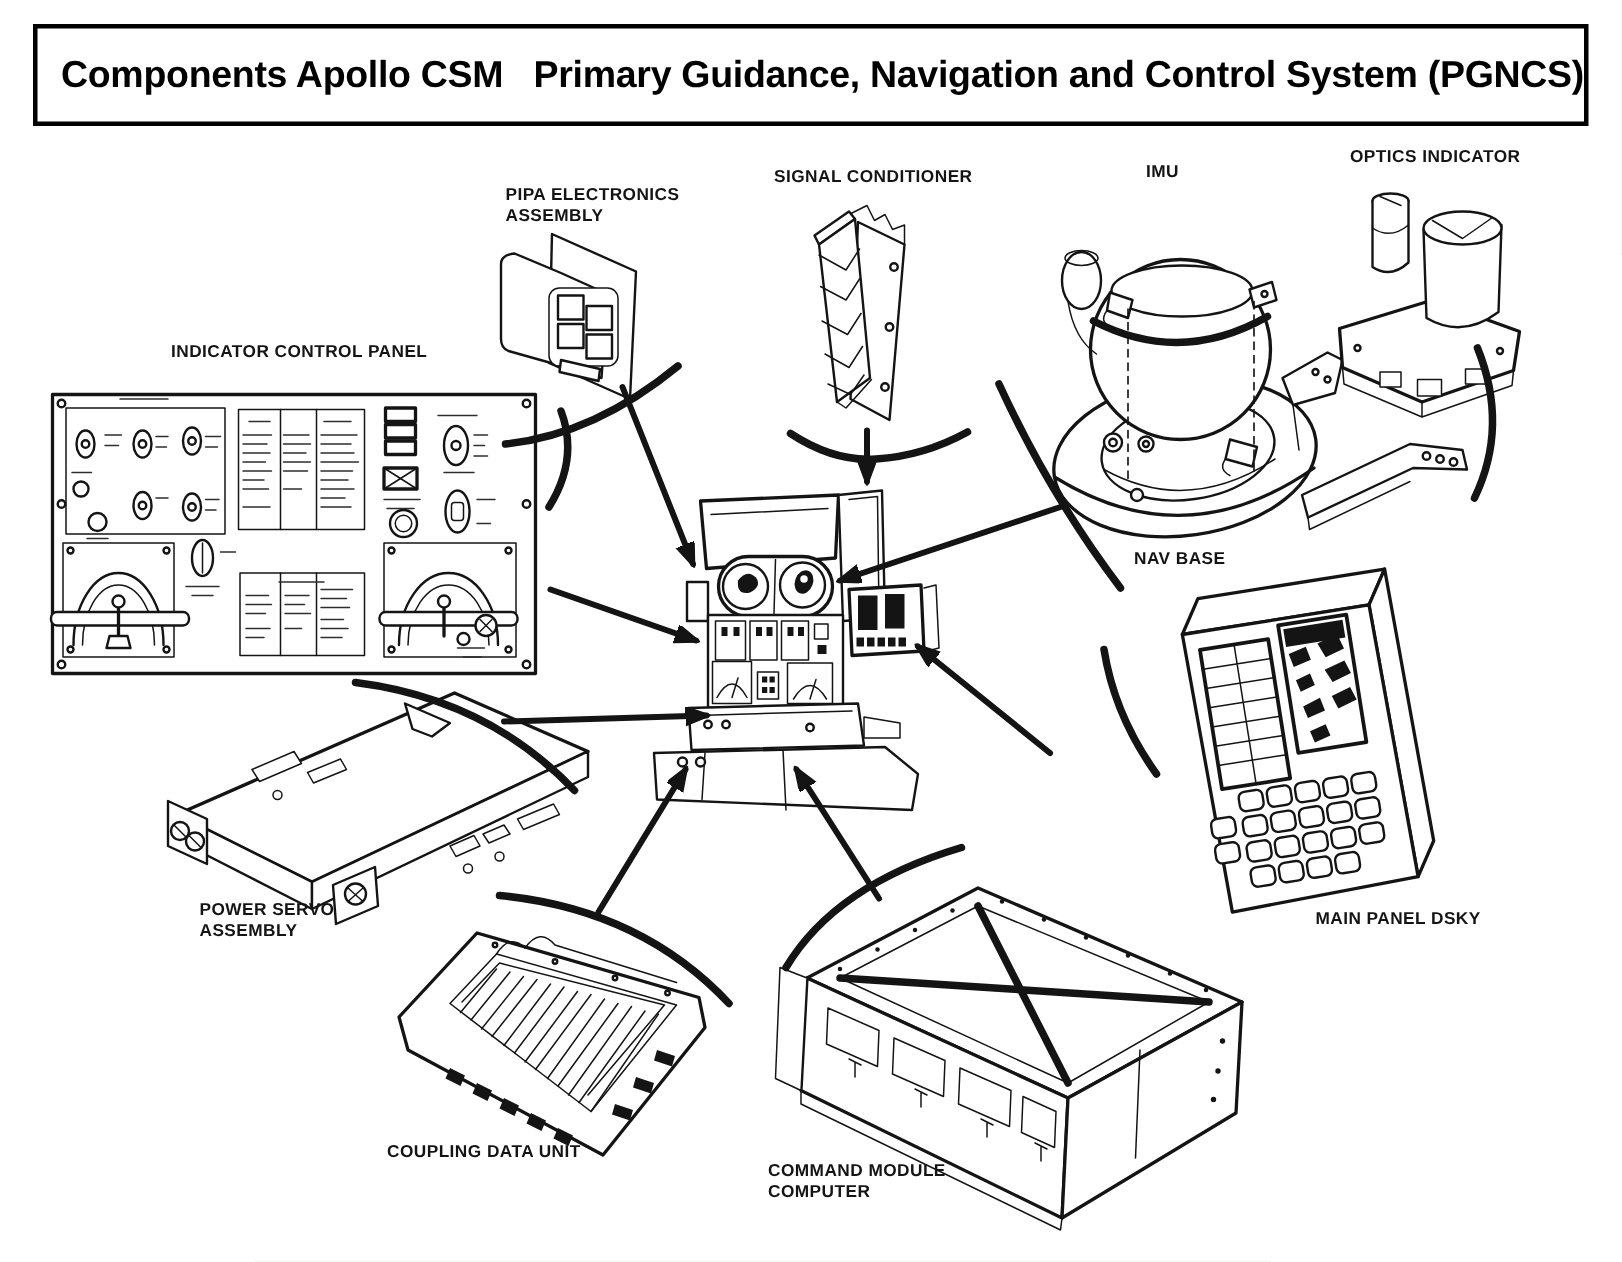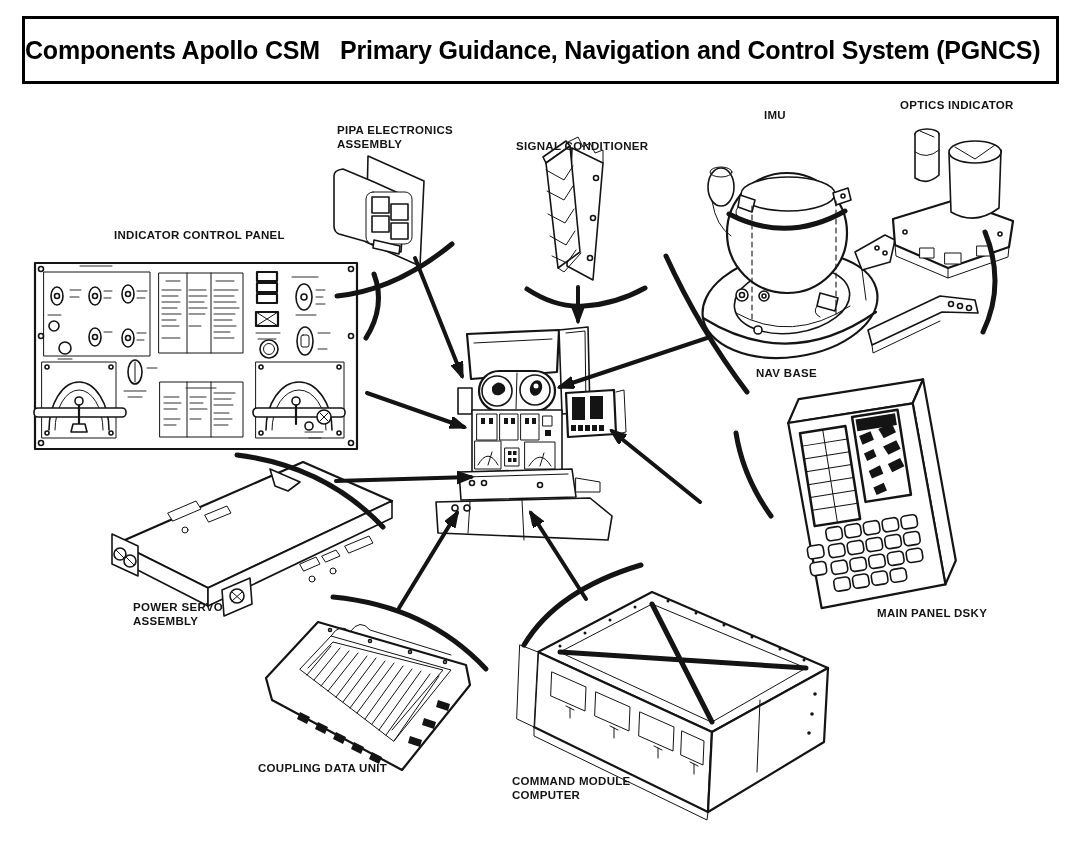--- a/index.html
+++ b/index.html
@@ -1,19 +1,19 @@
 <!DOCTYPE html>
 <html><head>
 <meta charset="utf-8">
 <style>
   html,body{margin:0;padding:0;background:#e8e8e8;}
   #stage{position:relative;width:1081px;height:841px;background:#ffffff;overflow:hidden;
          font-family:"Liberation Sans",sans-serif;}
   #titlebox{position:absolute;left:22px;top:16px;width:1031px;height:62px;border:3px solid #000;
-            display:flex;align-items:center;justify-content:flex-start;}
+            display:flex;align-items:center;justify-content:flex-end;}
   #titletext{font:700 25px "Liberation Sans",sans-serif;color:#000;white-space:pre;letter-spacing:-0.2px;}
   .lbl{position:absolute;font:700 11.5px "Liberation Sans",sans-serif;color:#141414;
        letter-spacing:0.3px;line-height:14px;white-space:pre-line;}
   svg{position:absolute;left:0;top:0;}
   .art{stroke:#141414;fill:none;stroke-width:1.6;stroke-linecap:round;stroke-linejoin:round;}
   .w{fill:#ffffff;}
   .k{fill:#141414;stroke:none;}
   .thin{stroke-width:1;}
   .thick{stroke-width:2.2;}
   .tx{stroke:#2e2e2e;stroke-width:1;}
@@ -360,21 +360,21 @@
       <path class="arrow" d="M707,338 L560,387"></path>
       <path class="arrow" d="M700,502 L612,431"></path>
       <path class="arrow" d="M336,481 L471,477"></path>
       <path class="arrow" d="M399,608 L457,513"></path>
       <path class="arrow" d="M586,599 L531,513"></path>
     </g>
   </svg>
 
   <div class="lbl" style="left:337px;top:123px;">PIPA ELECTRONICS
 ASSEMBLY</div>
-  <div class="lbl" style="left:516px;top:111px;margin-top:28px;">SIGNAL CONDITIONER</div>
+  <div class="lbl" style="left:516px;top:111px;">SIGNAL CONDITIONER</div>
   <div class="lbl" style="left:764px;top:108px;">IMU</div>
   <div class="lbl" style="left:900px;top:98px;">OPTICS INDICATOR</div>
   <div class="lbl" style="left:114px;top:228px;">INDICATOR CONTROL PANEL</div>
   <div class="lbl" style="left:756px;top:366px;">NAV BASE</div>
   <div class="lbl" style="left:847px;top:606px;padding-left:30px;">MAIN PANEL DSKY</div>
   <div class="lbl" style="left:133px;top:600px;">POWER SERVO
 ASSEMBLY</div>
   <div class="lbl" style="left:258px;top:761px;">COUPLING DATA UNIT</div>
   <div class="lbl" style="left:512px;top:774px;">COMMAND MODULE
 COMPUTER</div>

